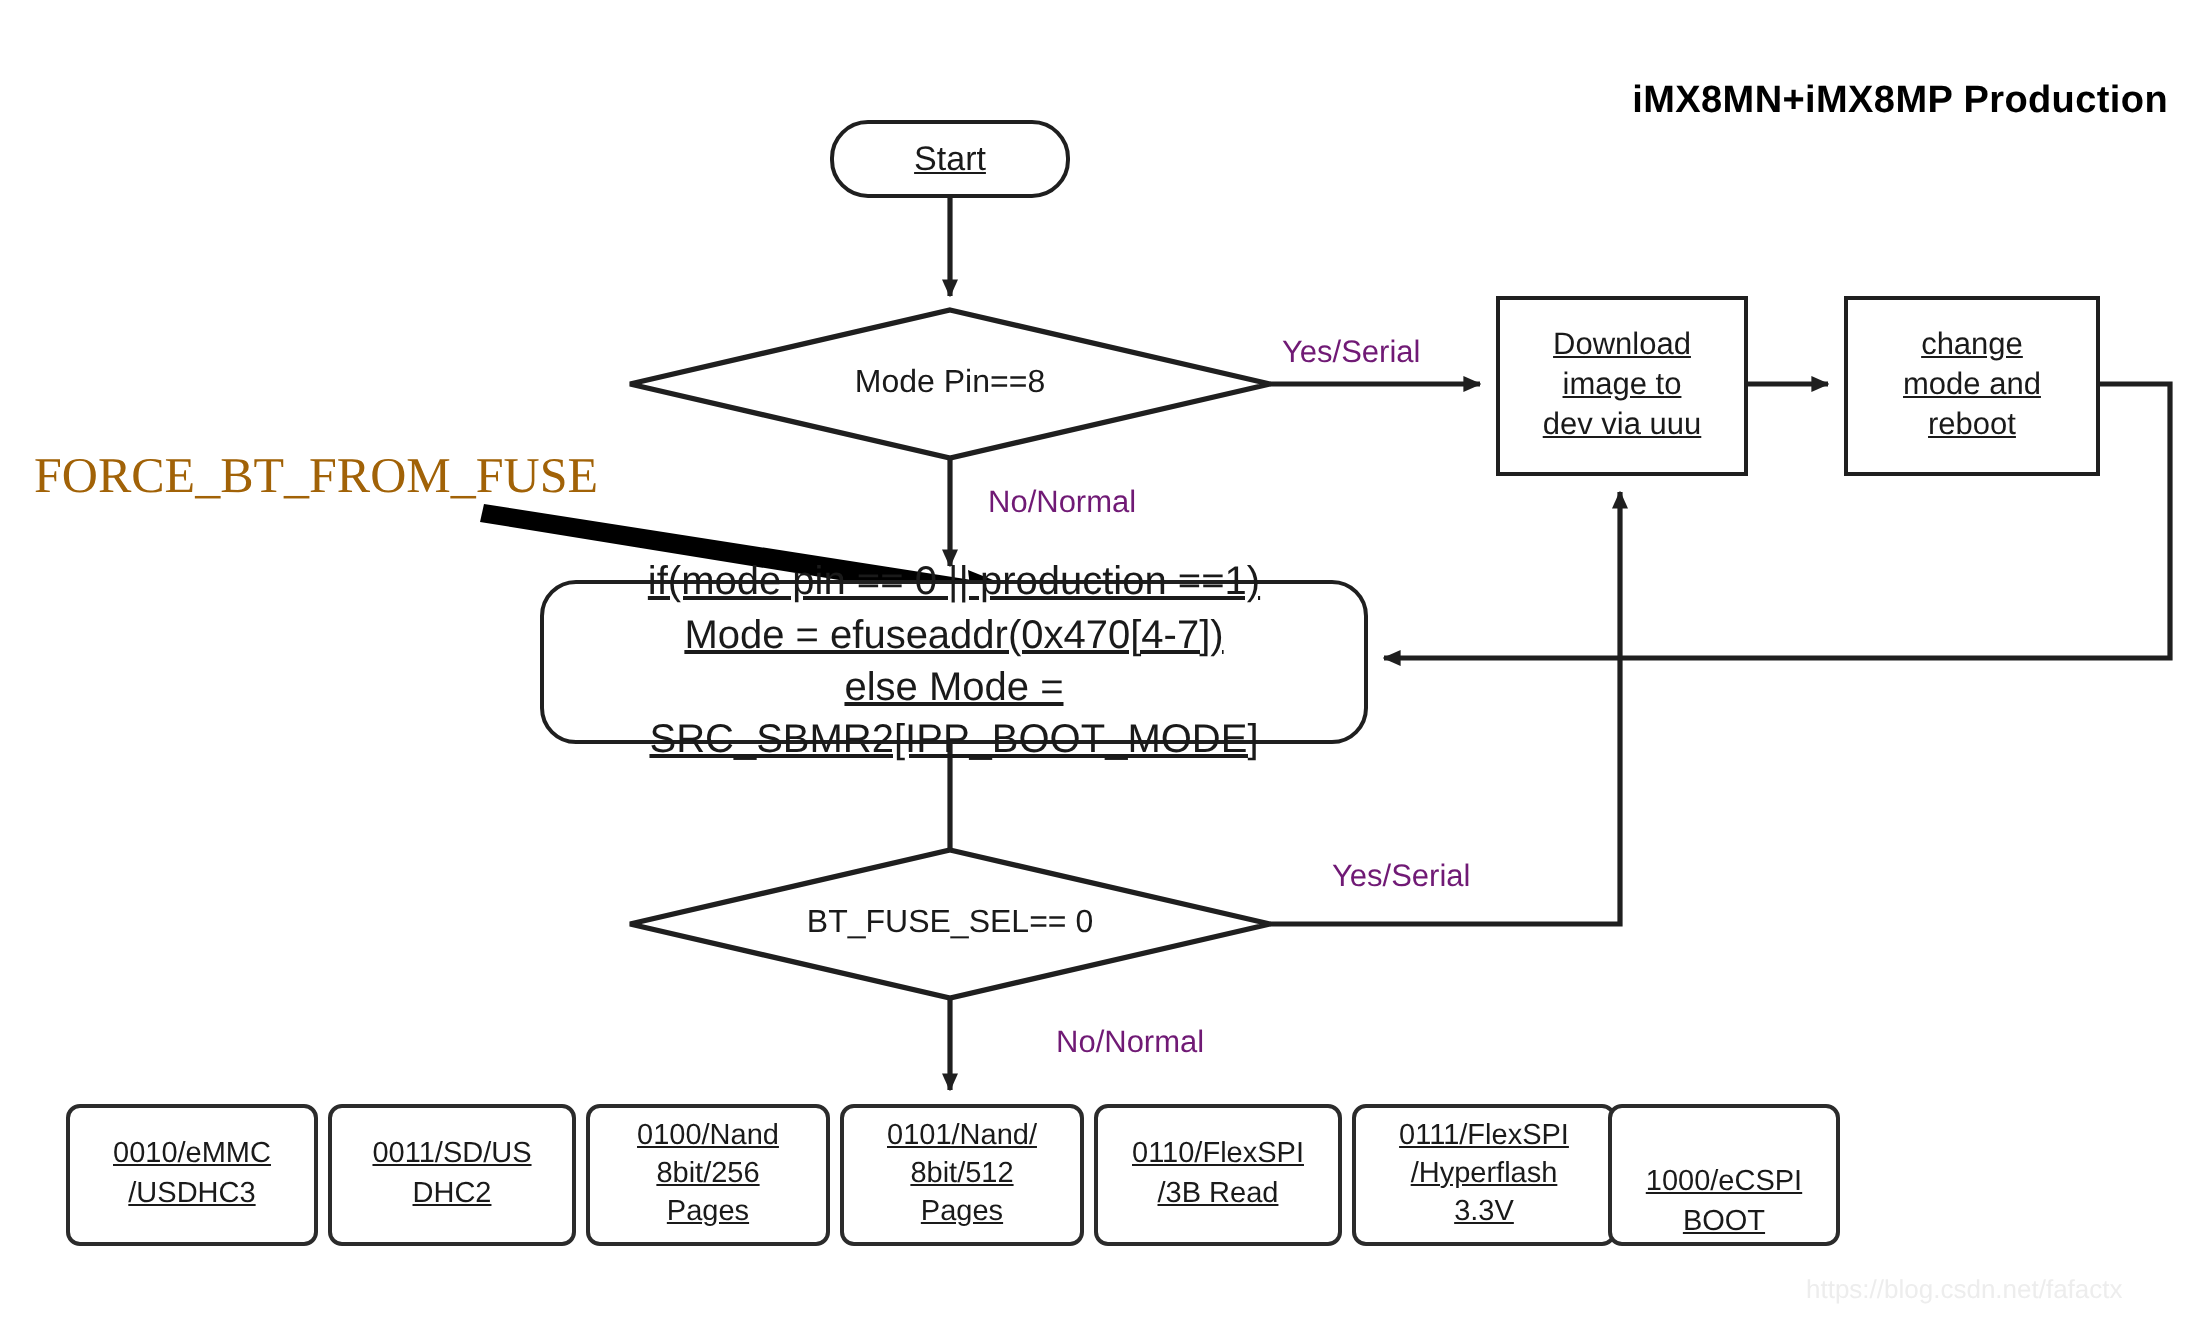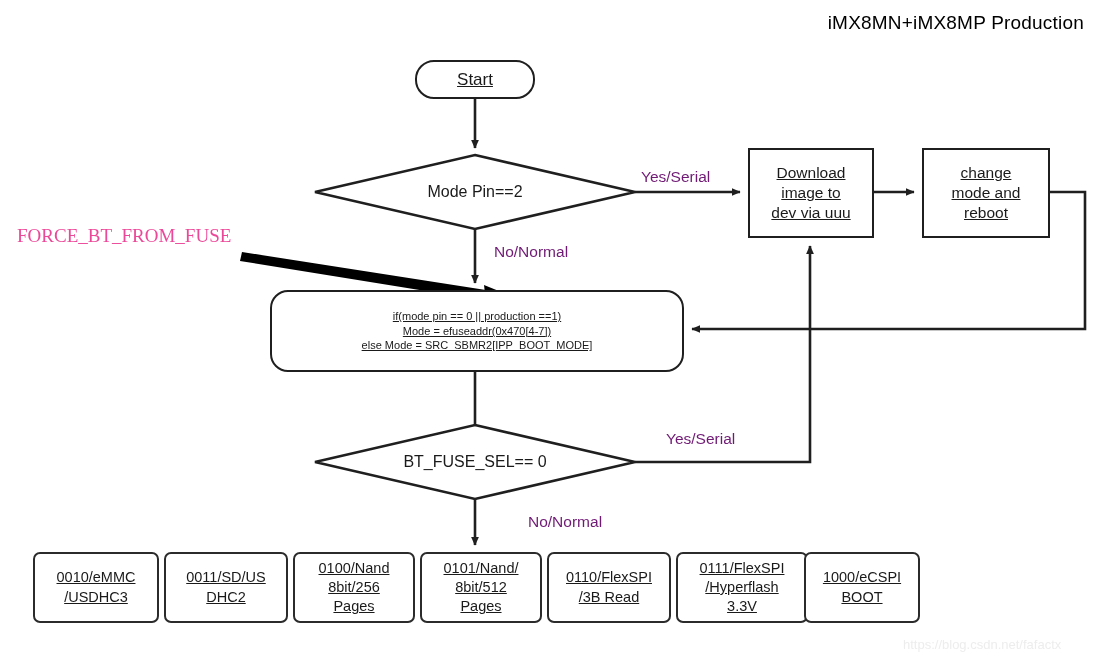--- a/index.html
+++ b/index.html
@@ -31,36 +31,37 @@
     display: flex;
     align-items: center;
     justify-content: center;
     text-align: center;
     color: #1a1a1a;
     text-decoration: underline;
   }
   .title {
     position: absolute;
     font-size: 19px;
-    font-weight: normal;
+    font-weight: bold;
     color: #000000;
     letter-spacing: 0.2px;
     white-space: nowrap;
+    margin-top: 28px;
   }
   .terminator {
     border: 2.2px solid #1f1f1f;
     border-radius: 19px;
     background: #ffffff;
     font-size: 17px;
   }
   .process {
     border: 2.2px solid #1f1f1f;
     border-radius: 18px;
     background: #ffffff;
-    font-size: 11px;
+    font-size: 20px;
     line-height: 1.32;
   }
   .rectbox {
     border: 2.6px solid #1f1f1f;
     background: #ffffff;
     font-size: 15.5px;
     line-height: 1.3;
   }
   .bootbox {
     border: 2.3px solid #2b2b2b;
@@ -82,22 +83,22 @@
   }
   .edge-label {
     position: absolute;
     font-size: 15.5px;
     color: #701a75;
     white-space: nowrap;
   }
   .annotation {
     position: absolute;
     font-family: "Liberation Serif", serif;
-    font-size: 19px;
-    color: #ec4899;
+    font-size: 25px;
+    color: #a16207;
     white-space: nowrap;
   }
   .watermark {
     position: absolute;
     font-size: 13px;
     color: #ededed;
     white-space: nowrap;
   }
   .multiline {
     white-space: pre-line;
@@ -141,21 +142,21 @@
       <path d="M242,252 L505,293 L500,303 L240,261 Z" fill="#000000"></path>
       <path d="M484,285 L519,299 L487,311 Z" fill="#000000"></path>
     </g>
   </svg>
 
   <div class="node terminator" style="left:415px; top:60px; width:120px; height:39px;">
     <span>Start</span>
   </div>
 
   <div class="diamond-wrap" style="left:315px; top:183px; width:320px;">
-    <div class="diamond-label">Mode Pin==2</div>
+    <div class="diamond-label">Mode Pin==8</div>
   </div>
 
   <div class="node rectbox multiline" style="left:748px; top:148px; width:126px; height:90px;">
     <span>Download
 image to
 dev via uuu</span>
   </div>
 
   <div class="node rectbox multiline" style="left:922px; top:148px; width:128px; height:90px;">
     <span>change
@@ -200,20 +201,20 @@
   </div>
   <div class="node bootbox multiline" style="left:547px; top:552px; width:124px; height:71px;">
     <span>0110/FlexSPI
 /3B Read</span>
   </div>
   <div class="node bootbox multiline" style="left:676px; top:552px; width:132px; height:71px;">
     <span>0111/FlexSPI
 /Hyperflash
 3.3V</span>
   </div>
-  <div class="node bootbox multiline" style="left:804px; top:552px; width:116px; height:71px;">
+  <div class="node bootbox multiline" style="left:804px; top:552px; width:116px; height:71px;align-items:flex-end;">
     <span>1000/eCSPI
 BOOT</span>
   </div>
 
   <div class="watermark" style="left:903px; top:637px;">https://blog.csdn.net/fafactx</div>
 
 </div>
 
 </body></html>

